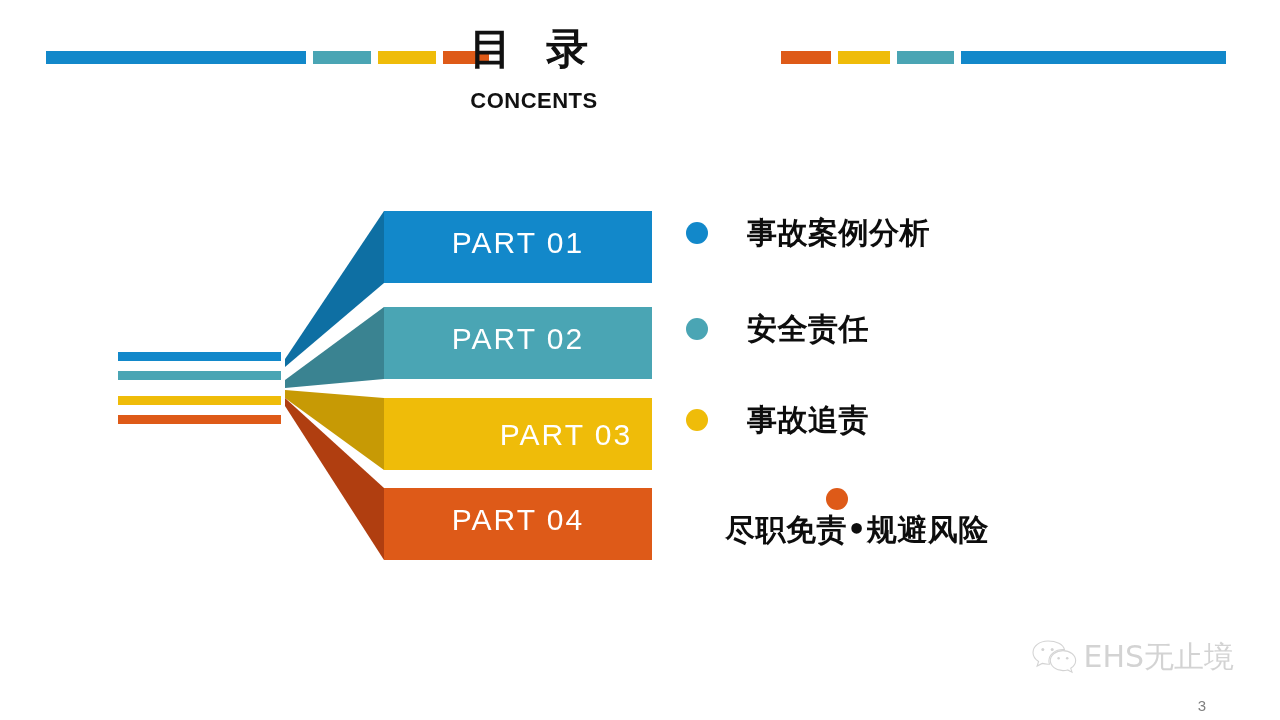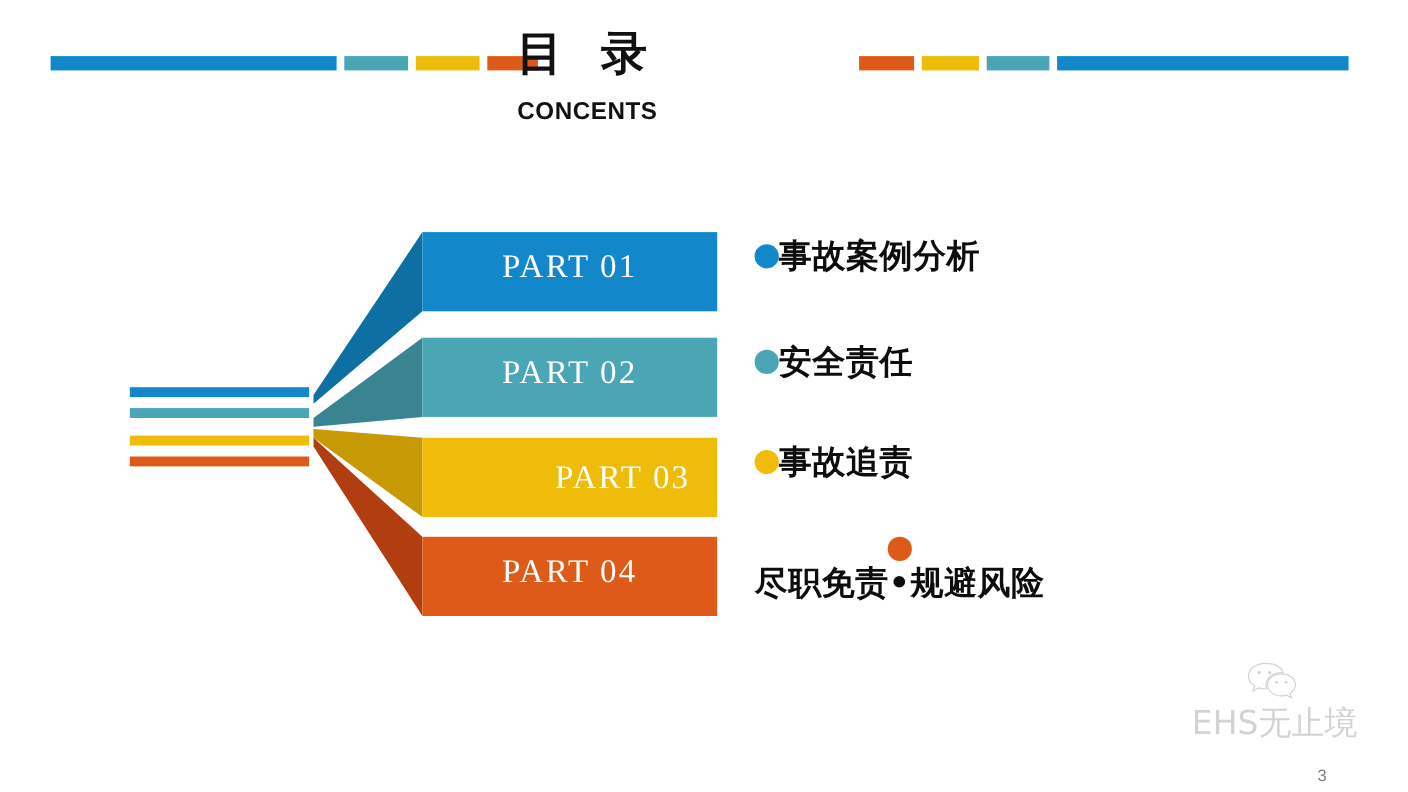--- a/index.html
+++ b/index.html
@@ -72,21 +72,21 @@
     left: 100px;
     top: 195px;
     width: 580px;
     height: 390px;
   }
   .part-label {
     position: absolute;
     color: #ffffff;
     font-size: 30px;
     letter-spacing: 2px;
-    font-family: Liberation Serif, serif;
+    font-family: Liberation Sans, sans-serif;
     white-space: nowrap;
     text-align: center;
     width: 268px;
     left: 384px;
   }
 
   
   .bullets {
     position: absolute;
     left: 686px;
@@ -101,37 +101,37 @@
     align-items: center;
     height: 44px;
   }
   .dot {
     width: 22px;
     height: 22px;
     border-radius: 50%;
     flex: 0 0 auto;
   }
   .bullet-text {
+    margin-left: 39px;
     font-size: 30px;
     font-weight: bold;
     color: #0d0d0d;
     letter-spacing: 0.5px;
     white-space: nowrap;
     font-family: "DejaVu Sans", "Liberation Sans", sans-serif;
   }
 
   
   .watermark {
     position: absolute;
     right: 46px;
     bottom: 42px;
     display: flex;
-    align-items: center;
+    align-items: flex-start;
     opacity: 0.38;
-    flex-direction: column;
   }
   .wechat-icon {
     width: 46px;
     height: 38px;
     flex: 0 0 auto;
   }
   .wm-text {
     margin-left: 6px;
     font-size: 30px;
     color: #8e8e8e;

